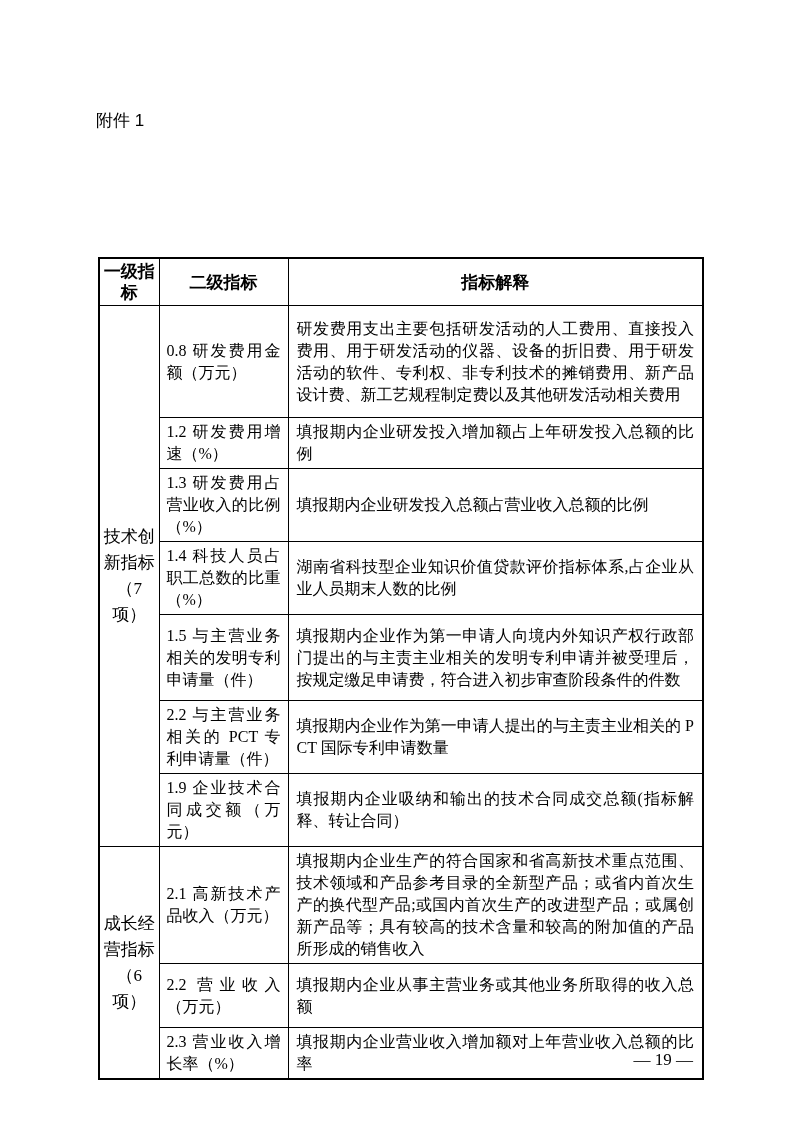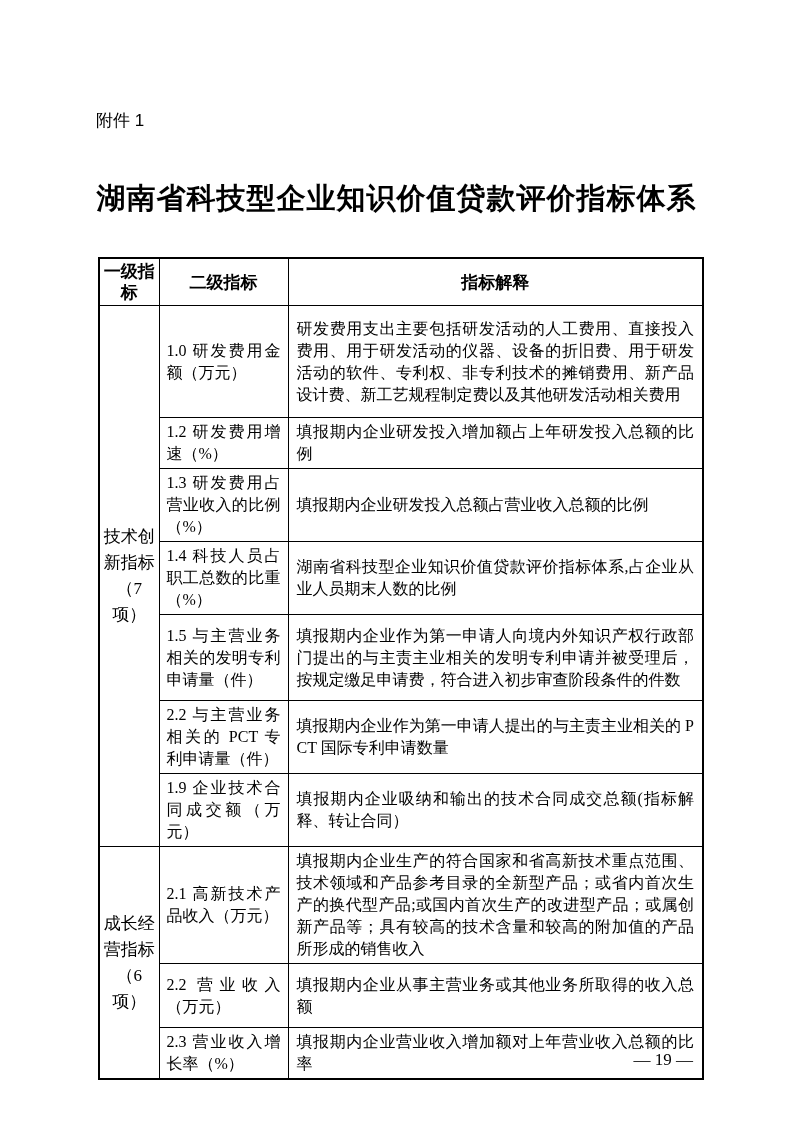--- a/index.html
+++ b/index.html
@@ -112,39 +112,38 @@
     margin-top: 29px;
   }
 </style>
 </head>
 <body>
 
 <div class="page">
 
   <div class="attachment">附件 1</div>
 
-  <h1 class="title">湖南省科技型企业知识价值贷款评价指标体系</h1>
 
   <table class="doc-table">
     <colgroup>
       <col class="c1">
       <col class="c2">
       <col class="c3">
     </colgroup>
     <thead>
       <tr>
         <th>一级指标</th>
         <th>二级指标</th>
         <th>指标解释</th>
       </tr>
     </thead>
     <tbody>
       <tr class="h112">
         <td class="lvl1" rowspan="7">技术创新指标（7项）</td>
-        <td class="lvl2">1.0 研发费用金额（万元）</td>
+        <td class="lvl2">0.8 研发费用金额（万元）</td>
         <td class="expl">研发费用支出主要包括研发活动的人工费用、直接投入费用、用于研发活动的仪器、设备的折旧费、用于研发活动的软件、专利权、非专利技术的摊销费用、新产品设计费、新工艺规程制定费以及其他研发活动相关费用</td>
       </tr>
       <tr class="h44">
         <td class="lvl2">1.2 研发费用增速（%）</td>
         <td class="expl">填报期内企业研发投入增加额占上年研发投入总额的比例</td>
       </tr>
       <tr class="h66">
         <td class="lvl2">1.3 研发费用占营业收入的比例（%）</td>
         <td class="expl">填报期内企业研发投入总额占营业收入总额的比例</td>
       </tr>

